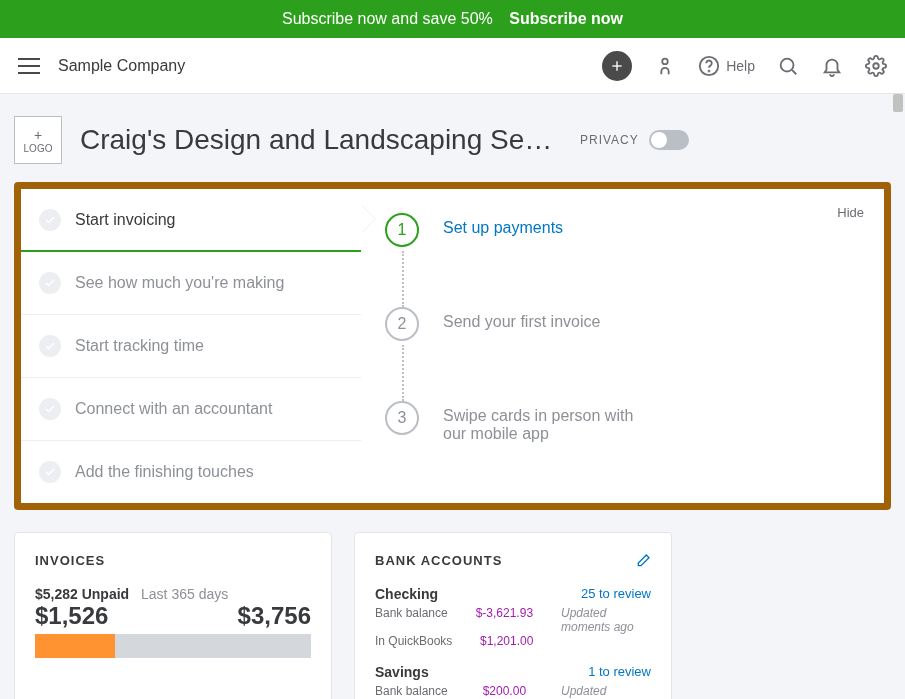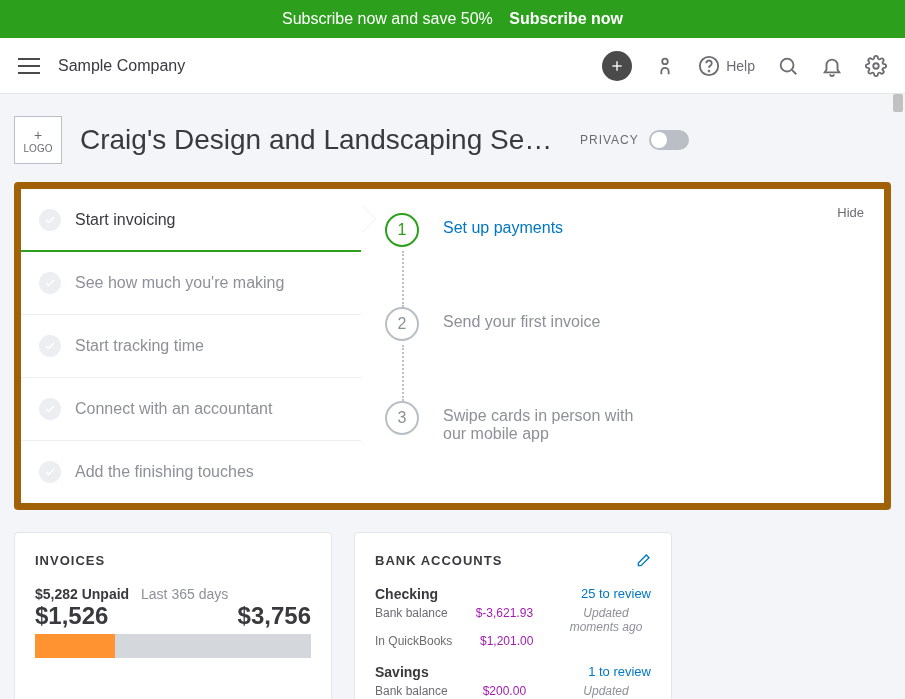--- a/index.html
+++ b/index.html
@@ -59,21 +59,21 @@
   .inv-labels { display: flex; justify-content: space-between; font-size: 13px; color: #6b6c72; margin-bottom: 12px; }
   .inv-bar { height: 24px; background: #d4d7dc; display: flex; }
   .inv-bar .overdue-seg { background: #ff9331; width: 29%; }
   .edit-link { position:absolute; top: 20px; right: 20px; color:#0077c5; cursor:pointer; }
   .bank-account { margin-bottom: 14px; margin-top: 16px; }
   .bank-head { display: flex; justify-content: space-between; font-size: 14px; margin-bottom: 4px; }
   .bank-head .name { font-weight: 600; color:#393a3d; }
   .bank-head .review { color: #0077c5; cursor:pointer; font-size:13px; }
   .bank-row { display: flex; justify-content: space-between; font-size: 12px; color: #6b6c72; }
   .bank-row .val { color:#a21caf;}
-  .bank-row .upd { color:#8d9096; font-style: italic; text-align:center; }
+  .bank-row .upd { color:#8d9096; font-style: italic; text-align:left; }
   .arrow-notch { position:absolute; left:340px; top:16px; width:0; height:0; border-top:14px solid transparent; border-bottom:14px solid transparent; border-left:14px solid #fff; filter: drop-shadow(1px 0 0 #eceef1); z-index:2;}
 </style>
 </head>
 <body>
 
 <div class="banner">
   <span>Subscribe now and save 50%</span>
   <b>Subscribe now</b>
 </div>
 

